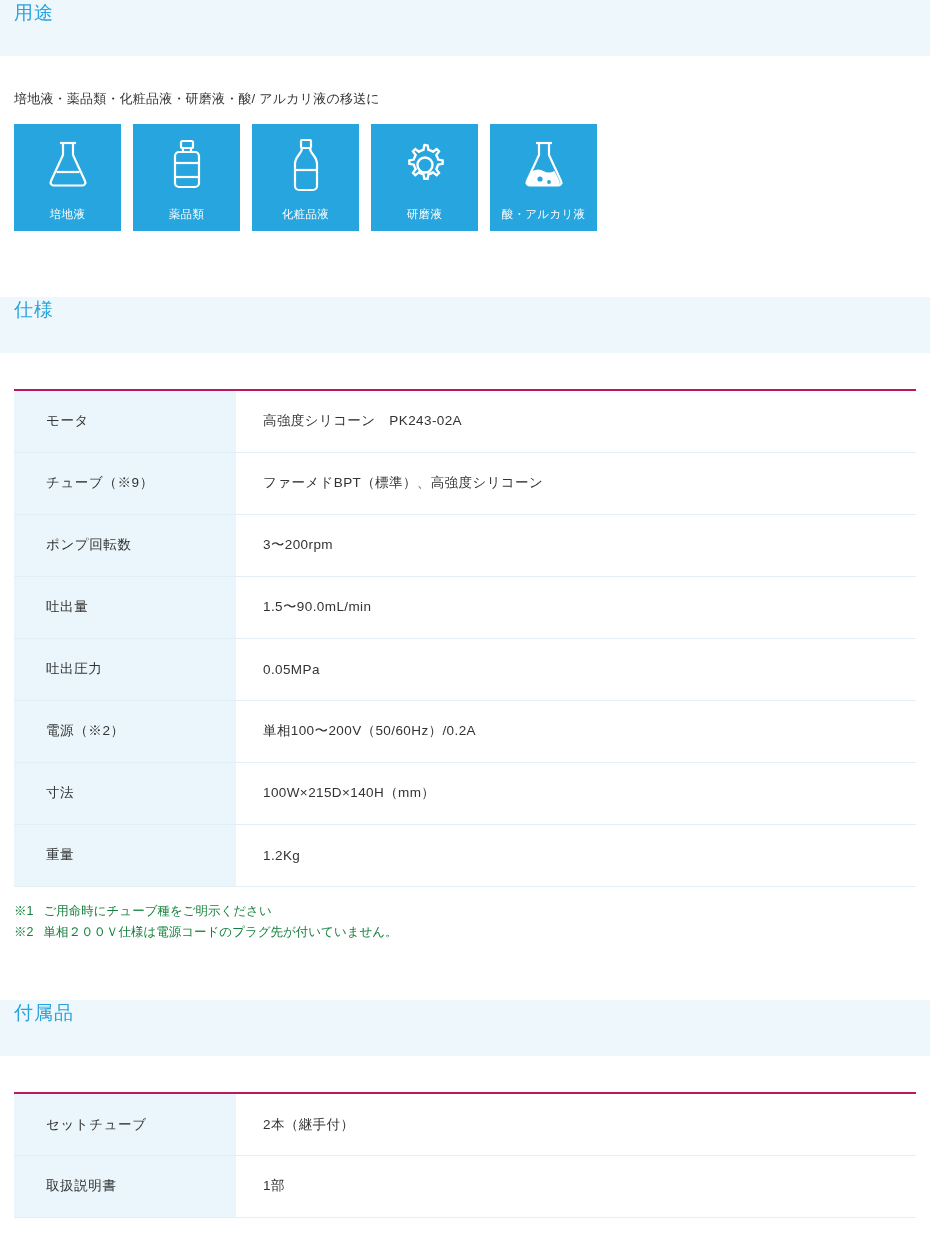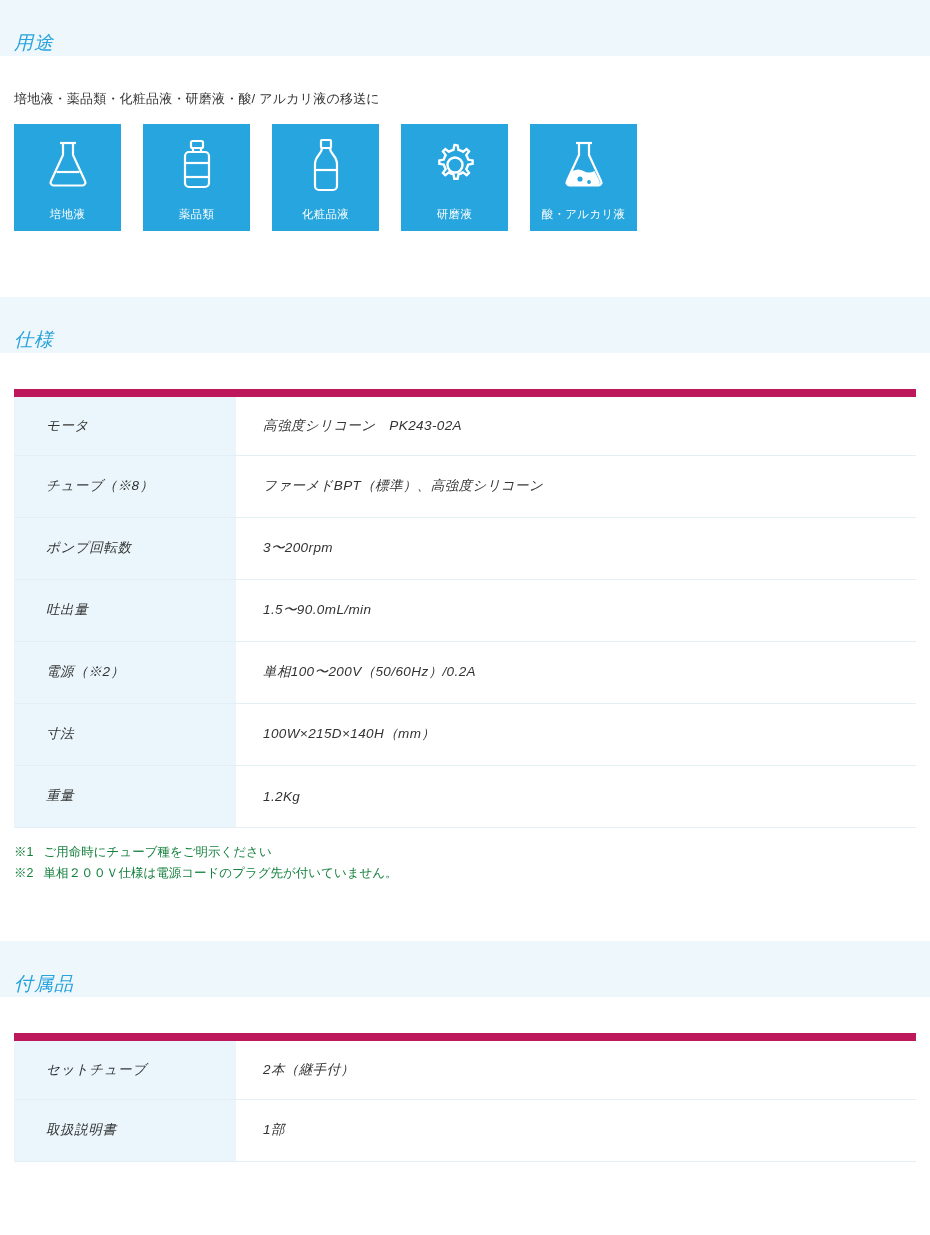--- a/index.html
+++ b/index.html
@@ -17,45 +17,44 @@
   .page {
     width: 930px;
     position: relative;
   }
 
   
   .section-head {
     background: #eef7fc;
     height: 56px;
     display: flex;
-    align-items: flex-end;
+    align-items: flex-start;
     padding-left: 14px;
     box-sizing: border-box;
-    font-style: italic;
   }
   .section-head .title {
     color: #29a3dd;
     font-size: 19px;
     letter-spacing: 1px;
   }
 
   
   .usage-body {
     padding: 0 14px;
     box-sizing: border-box;
   }
   .usage-lead {
     font-size: 13px;
     color: #333333;
     margin: 34px 0 16px 0;
     letter-spacing: 0.2px;
   }
   .icon-row {
     display: flex;
-    gap: 22px;
+    gap: 12px;
     margin-bottom: 10px;
   }
   .icon-card {
     width: 107px;
     height: 107px;
     background: #27a5de;
     position: relative;
     display: flex;
     flex-direction: column;
     align-items: center;
@@ -83,23 +82,22 @@
 
   
   .table-wrap {
     padding: 0 14px;
     box-sizing: border-box;
     margin-top: 36px;
   }
   table.spec {
     width: 902px;
     border-collapse: collapse;
-    border-top: 8px solid #be185d;
+    border-top: 2px solid #be185d;
     table-layout: fixed;
-    font-style: italic;
   }
   table.spec tr {
     height: 62px;
   }
   table.spec td {
     border-bottom: 1px solid #e2eff6;
     vertical-align: middle;
     font-size: 13.5px;
     color: #333333;
   }
@@ -214,30 +212,34 @@
   </div>
 
   <div class="table-wrap">
     <table class="spec">
       <tbody>
         <tr>
           <td class="key">モータ</td>
           <td class="val">高強度シリコーン　PK243-02A</td>
         </tr>
         <tr>
-          <td class="key">チューブ（※8）</td>
+          <td class="key">チューブ（※9）</td>
           <td class="val">ファーメドBPT（標準）、高強度シリコーン</td>
         </tr>
         <tr>
           <td class="key">ポンプ回転数</td>
           <td class="val">3〜200rpm</td>
         </tr>
         <tr>
           <td class="key">吐出量</td>
           <td class="val">1.5〜90.0mL/min</td>
+        </tr>
+        <tr>
+          <td class="key">吐出圧力</td>
+          <td class="val">0.05MPa</td>
         </tr>
         <tr>
           <td class="key">電源（※2）</td>
           <td class="val">単相100〜200V（50/60Hz）/0.2A</td>
         </tr>
         <tr>
           <td class="key">寸法</td>
           <td class="val">100W×215D×140H（mm）</td>
         </tr>
         <tr>

